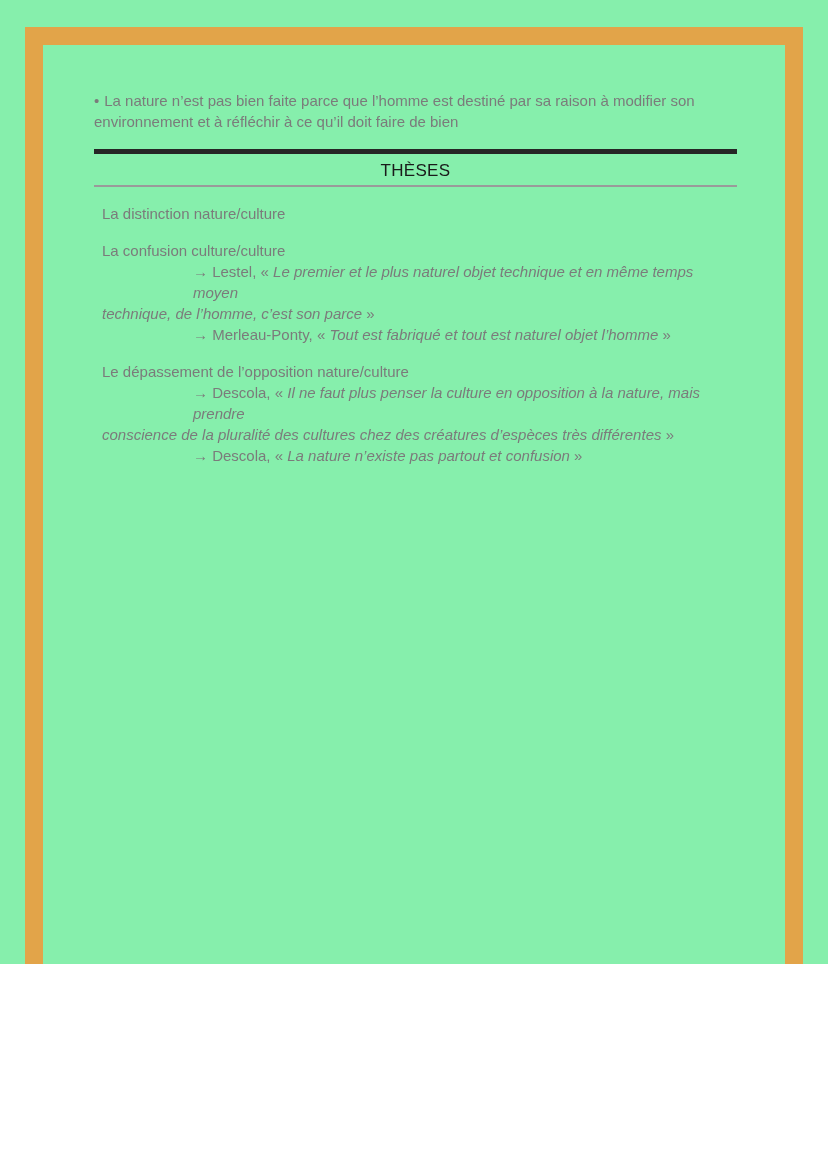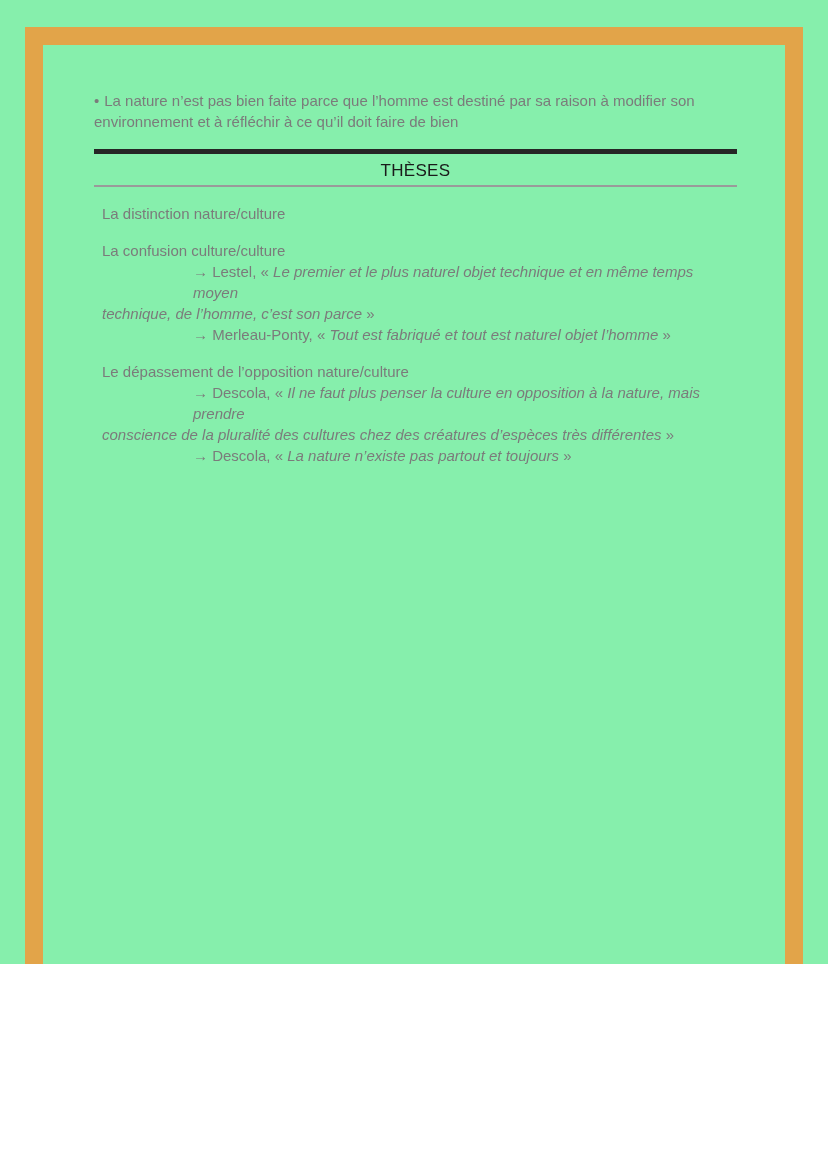--- a/index.html
+++ b/index.html
@@ -109,21 +109,21 @@
         <div class="thesis-section">
           <div class="section-heading">La confusion culture/culture</div>
           <div class="thesis-line first"><span class="quote-prefix">→ Lestel, « </span><span class="quote-text">Le premier et le plus naturel objet technique et en même temps moyen</span></div>
           <div class="thesis-line"><span class="quote-text">technique, de l’homme, c’est son parce</span><span class="quote-suffix"> »</span></div>
           <div class="thesis-line first"><span class="quote-prefix">→ Merleau-Ponty, « </span><span class="quote-text">Tout est fabriqué et tout est naturel objet l’homme</span><span class="quote-suffix"> »</span></div>
         </div>
         <div class="thesis-section">
           <div class="section-heading">Le dépassement de l’opposition nature/culture</div>
           <div class="thesis-line first"><span class="quote-prefix">→ Descola, « </span><span class="quote-text">Il ne faut plus penser la culture en opposition à la nature, mais prendre</span></div>
           <div class="thesis-line"><span class="quote-text">conscience de la pluralité des cultures chez des créatures d’espèces très différentes</span><span class="quote-suffix"> »</span></div>
-          <div class="thesis-line first"><span class="quote-prefix">→ Descola, « </span><span class="quote-text">La nature n’existe pas partout et toujours</span><span class="quote-suffix"> »</span></div>
+          <div class="thesis-line first"><span class="quote-prefix">→ Descola, « </span><span class="quote-text">La nature n’existe pas partout et confusion</span><span class="quote-suffix"> »</span></div>
         </div>
       </div>
 
   </div>
 
   <div class="page-number">4</div>
 
 </div>
 
 </body></html>

